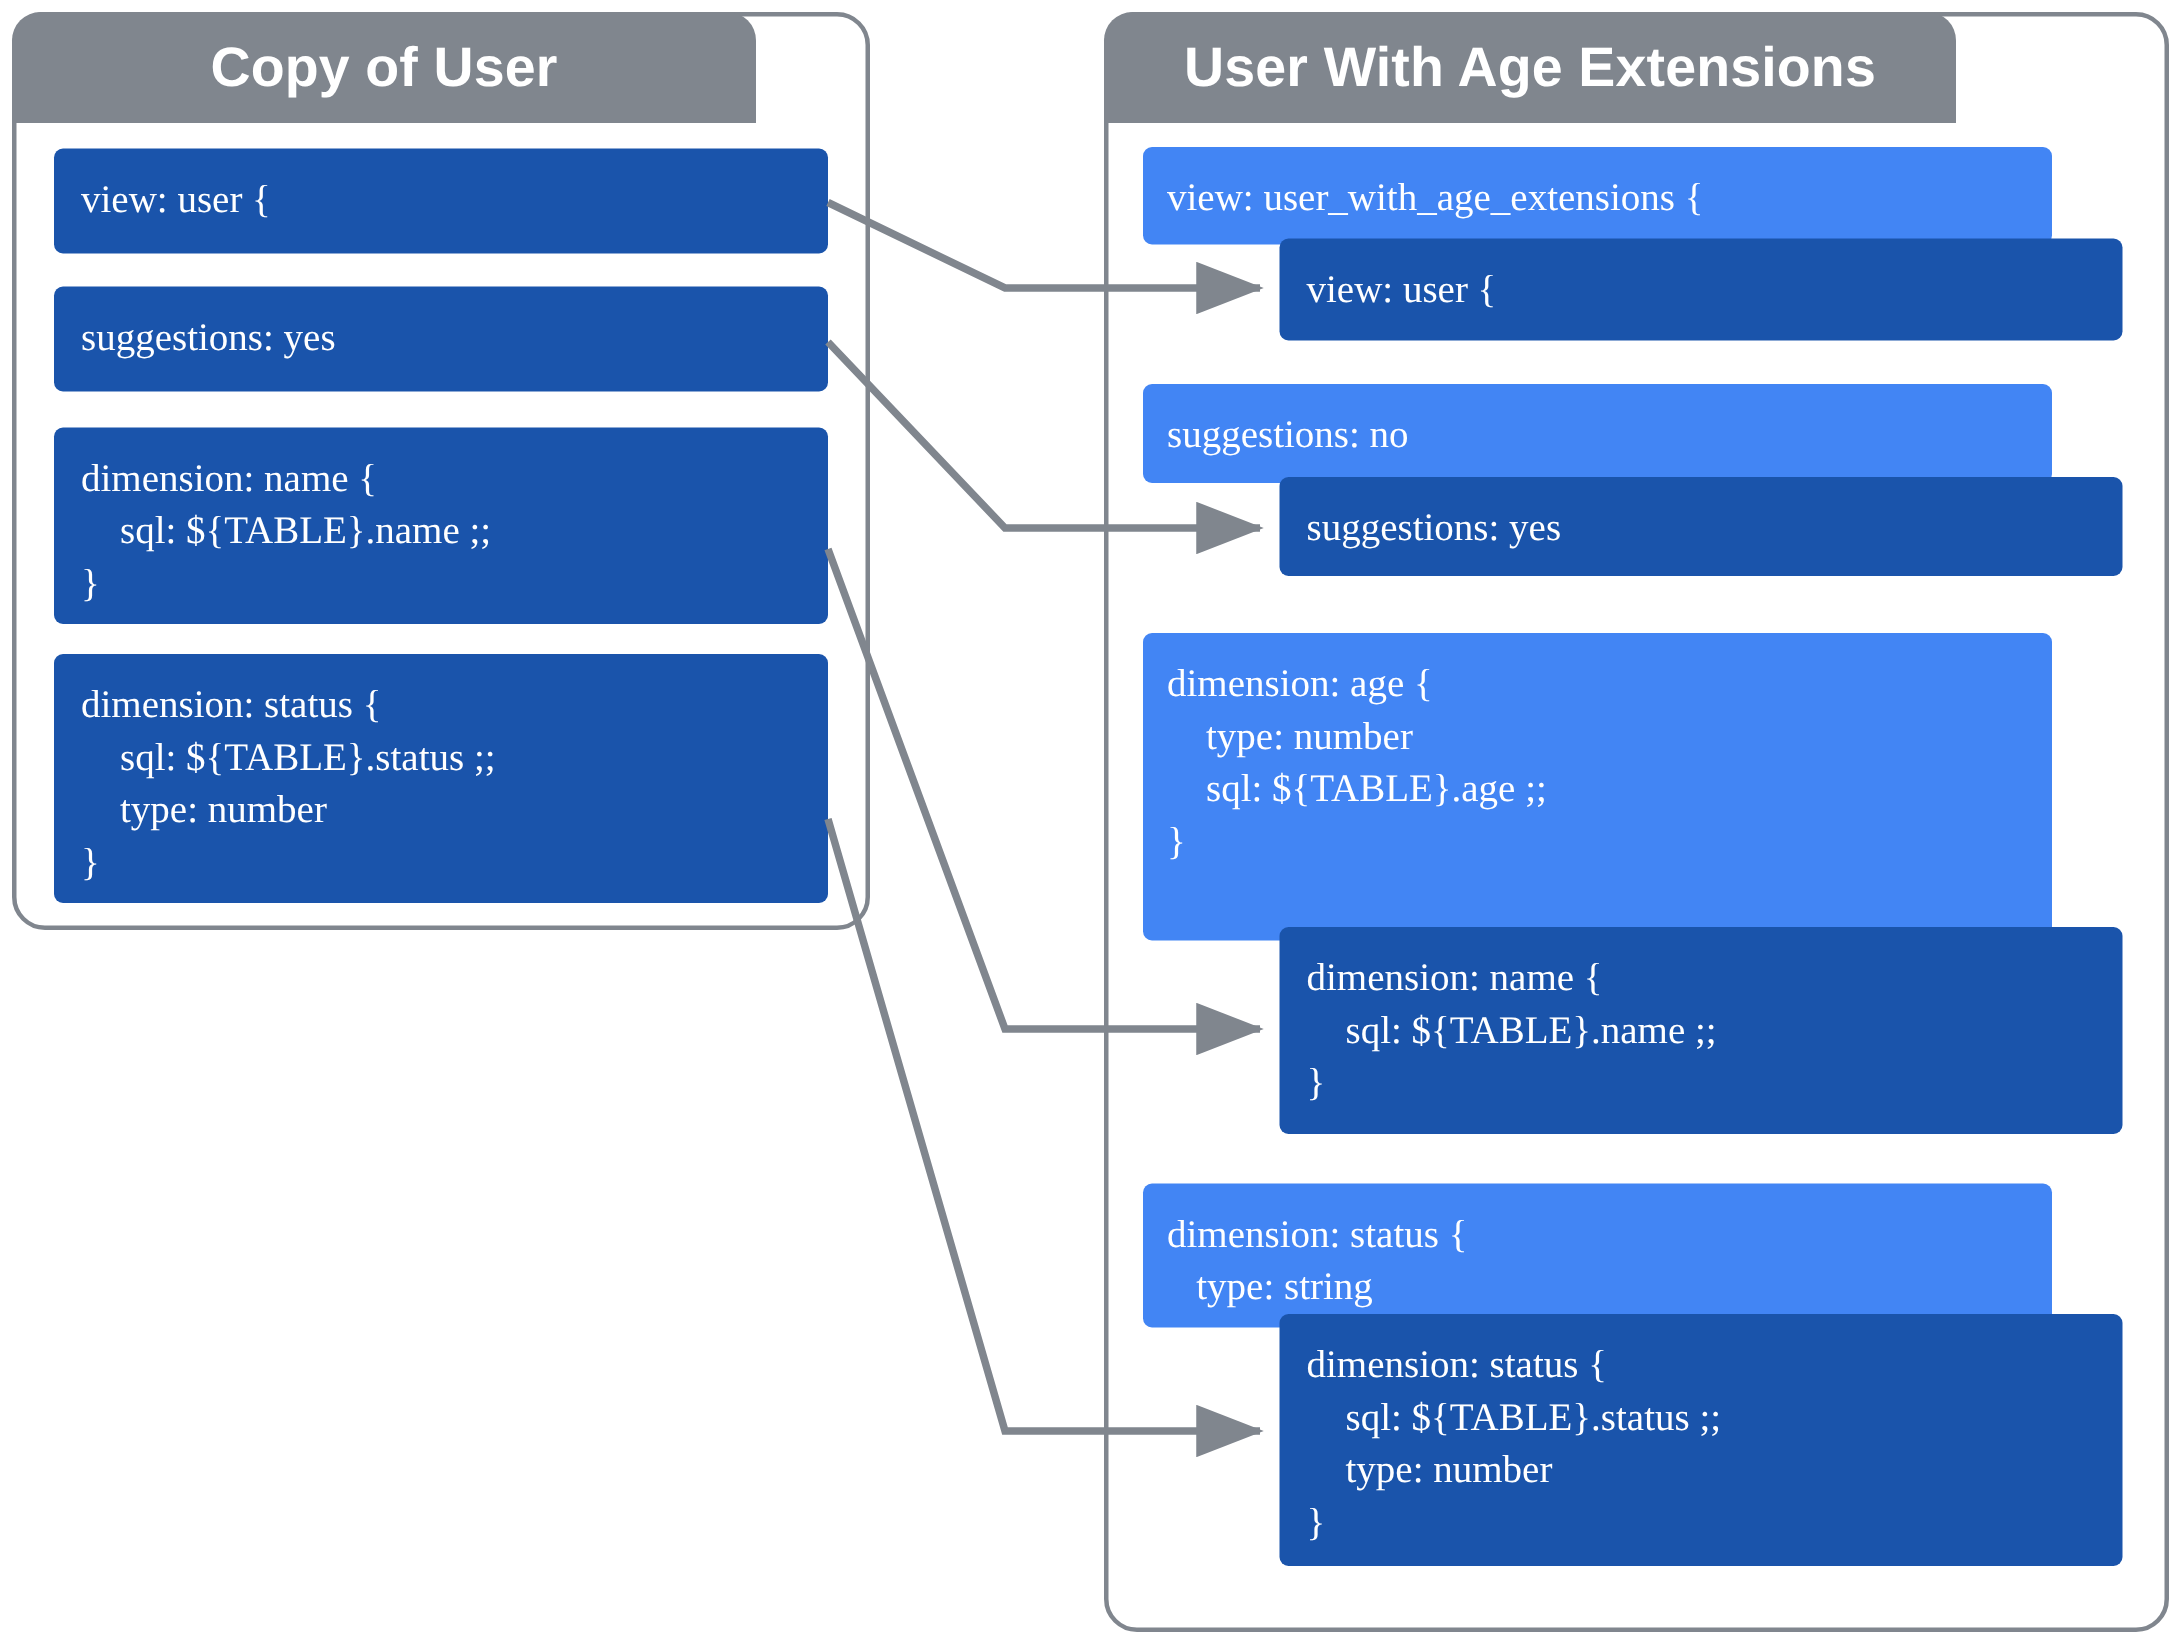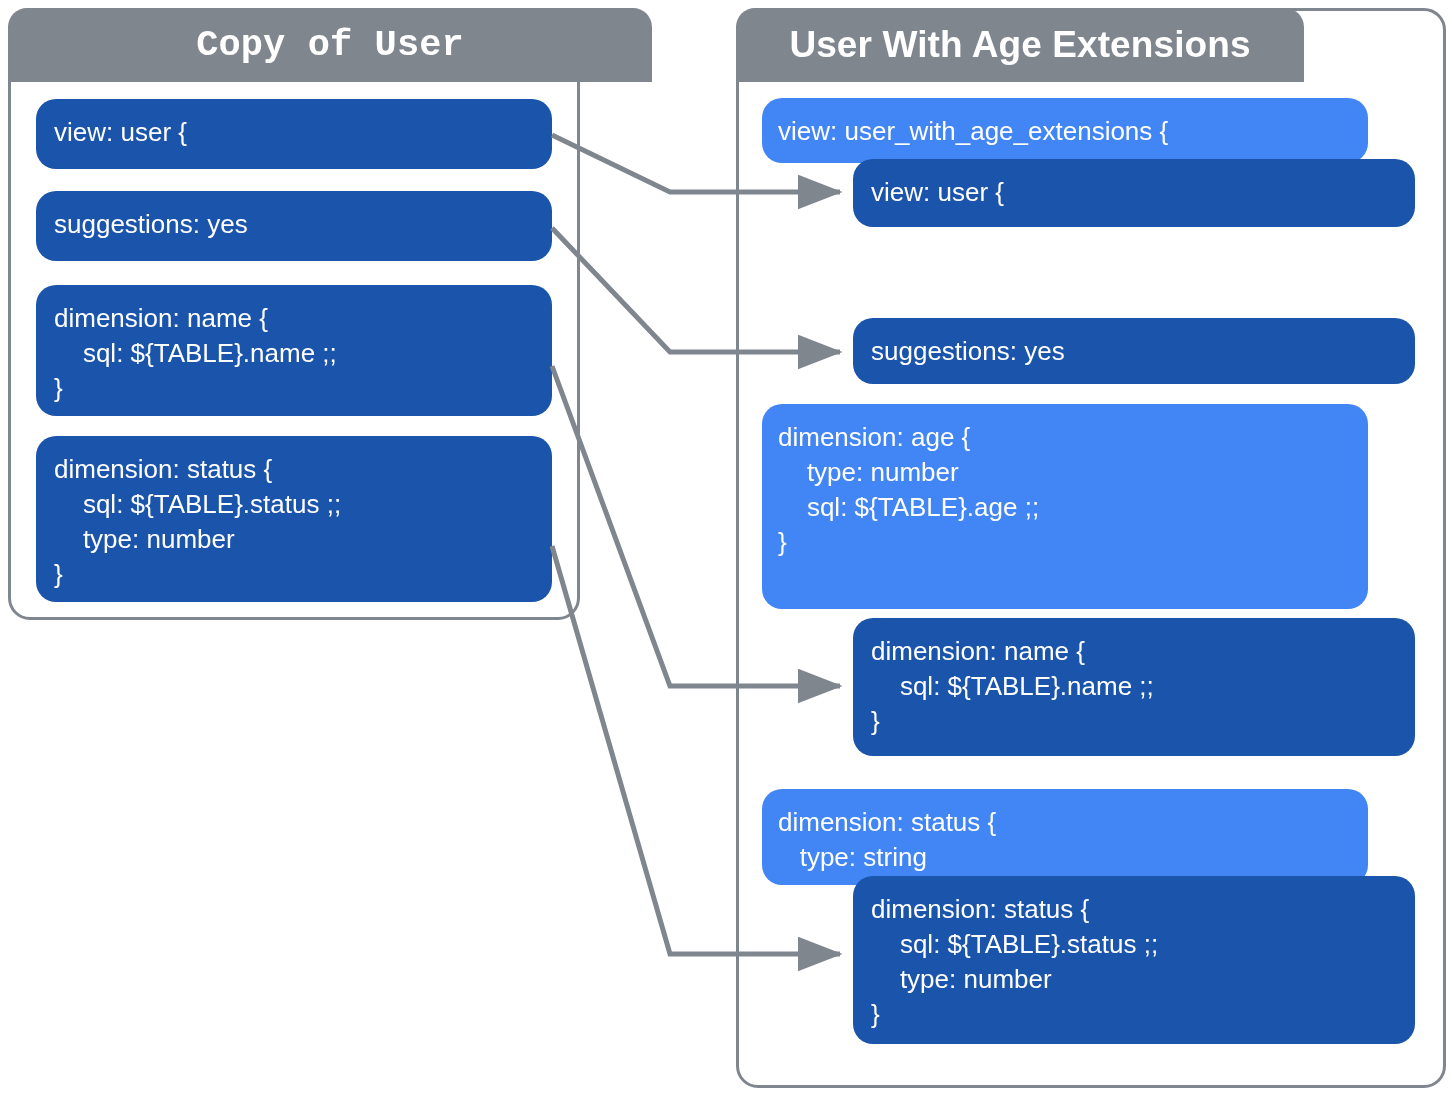--- a/index.html
+++ b/index.html
@@ -40,45 +40,44 @@
     letter-spacing: 0.1px;
   }
 
   #panel-left {
     left: 8px;
     top: 8px;
     width: 572px;
     height: 612px;
   }
   #panel-left .panel-header {
-    width: 644px;
+    width: 496px;
     height: 74px;
     font-size: 37px;
-    font-family: Liberation Mono, monospace;
   }
 
   #panel-right {
     left: 736px;
     top: 8px;
     width: 710px;
     height: 1080px;
   }
   #panel-right .panel-header {
     width: 568px;
     height: 74px;
     font-size: 37px;
   }
 
   
   .code {
     position: absolute;
     box-sizing: border-box;
-    border-radius: 20px;
+    border-radius: 6px;
     color: #ffffff;
-    font-family: Liberation Sans, sans-serif;
+    font-family: Liberation Serif, serif;
     font-size: 26px;
     line-height: 35px;
     white-space: pre;
     padding: 16px 18px;
     letter-spacing: 0px;
   }
   .code.dark  { background: #1a54ab; }
   .code.light { background: #4285f4; padding-left: 16px; }
 
   
@@ -122,24 +121,25 @@
 }</div>
 
   <div class="panel" id="panel-right">
     <div class="panel-header">User With Age Extensions</div>
   </div>
 
   <div class="code light rb-light" style="top:98px; height:65px;">view: user_with_age_extensions {</div>
 
   <div class="code dark rb-dark" style="top:159px; height:68px;">view: user {</div>
 
+  <div class="code light rb-light" style="top:256px; height:66px;">suggestions: no</div>
 
   <div class="code dark rb-dark" style="top:318px; height:66px;">suggestions: yes</div>
 
-  <div class="code light rb-light" style="top:404px; height:205px;">dimension: age {
+  <div class="code light rb-light" style="top:422px; height:205px;">dimension: age {
     type: number
     sql: ${TABLE}.age ;;
 }</div>
 
   <div class="code dark rb-dark" style="top:618px; height:138px;">dimension: name {
     sql: ${TABLE}.name ;;
 }</div>
 
   <div class="code light rb-light" style="top:789px; height:96px;">dimension: status {
    type: string</div>

